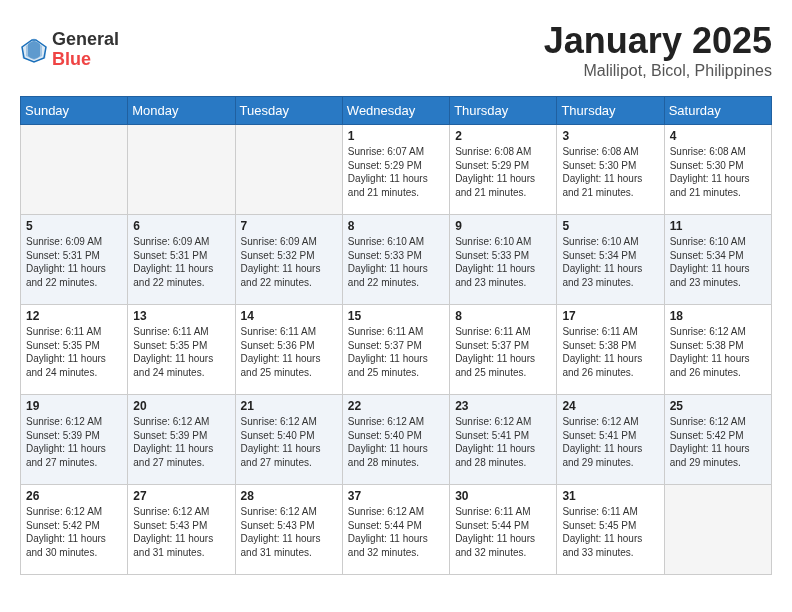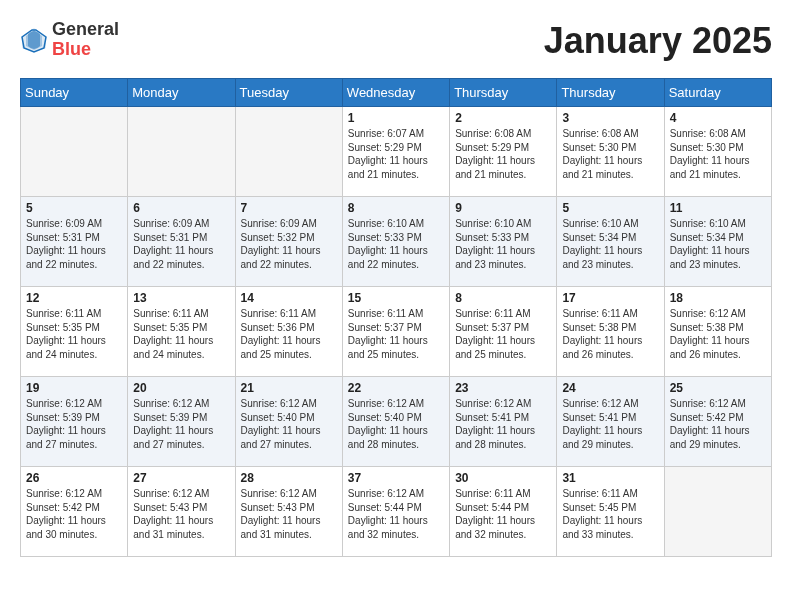--- a/index.html
+++ b/index.html
@@ -6,21 +6,21 @@
     body {
       font-family: Arial, sans-serif;
       background: #fff;
       width: 792px;
       min-height: 612px;
       padding: 20px;
     }
     .header {
       display: flex;
       justify-content: space-between;
-      align-items: flex-start;
+      align-items: center;
       margin-bottom: 16px;
       gap: 9px;
     }
     .logo {
       display: flex;
       align-items: center;
       gap: 4px;
     }
     .logo-text {
       font-size: 18px;
@@ -99,20 +99,21 @@
       <path d="M14 4 L22 10 L22 20 L14 24 L6 20 L6 10 Z" fill="#1a6fba" opacity="0.3"></path>
       <path d="M8 8 Q14 2 20 8 L20 20 Q14 26 8 20 Z" fill="#1a6fba" opacity="0.5"></path>
     </svg>
     <div class="logo-text">
       <span class="logo-general">General</span><br>
       <span class="logo-blue">Blue</span>
     </div>
   </div>
   <div class="title-block">
     <div class="calendar-title">January 2025</div>
+    <div class="calendar-subtitle">Malilipot, Bicol, Philippines</div>
   </div>
 </div>
 
 <table>
   <thead>
     <tr>
     <th>Sunday</th>
         <th>Monday</th>
         <th>Tuesday</th>
         <th>Wednesday</th>

